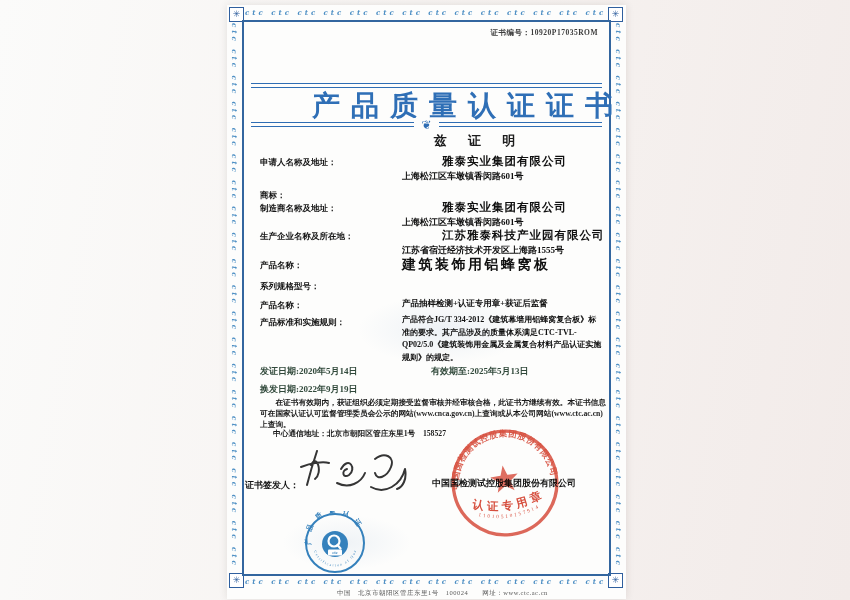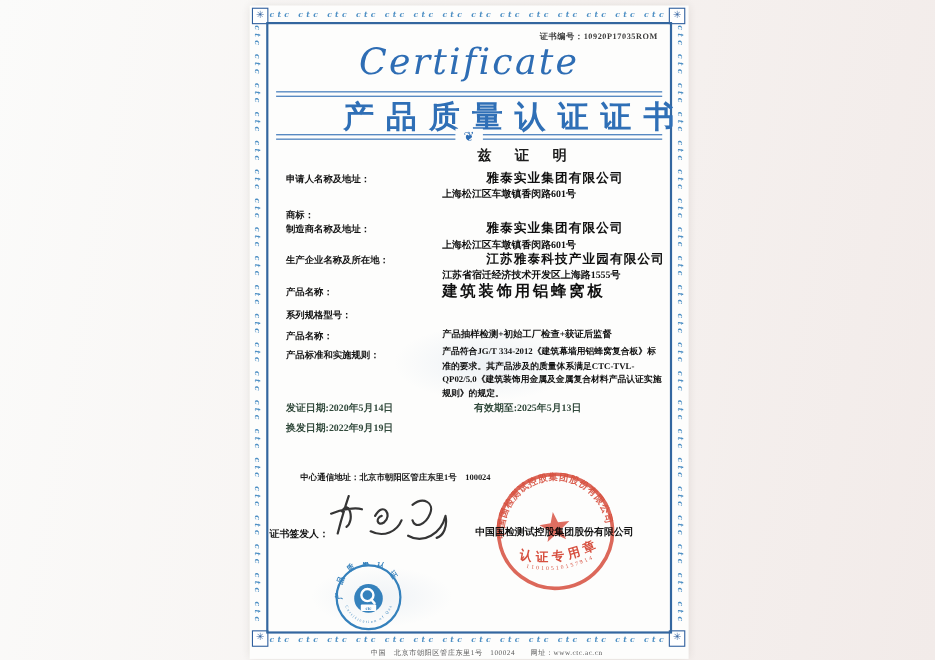--- a/index.html
+++ b/index.html
@@ -79,21 +79,20 @@
   <div class="band h bottom ctc-fill">ctc ctc ctc ctc ctc ctc ctc ctc ctc ctc ctc ctc ctc ctc ctc ctc ctc ctc ctc ctc ctc ctc ctc ctc ctc ctc ctc ctc ctc ctc ctc ctc ctc ctc ctc ctc ctc ctc ctc ctc ctc ctc ctc ctc ctc ctc ctc ctc ctc ctc ctc ctc ctc ctc ctc ctc ctc ctc ctc ctc ctc ctc ctc ctc ctc ctc ctc ctc ctc ctc ctc ctc ctc ctc ctc ctc ctc ctc ctc ctc ctc ctc ctc ctc ctc ctc ctc ctc ctc ctc </div>
   <div class="band v left ctc-fill">ctc ctc ctc ctc ctc ctc ctc ctc ctc ctc ctc ctc ctc ctc ctc ctc ctc ctc ctc ctc ctc ctc ctc ctc ctc ctc ctc ctc ctc ctc ctc ctc ctc ctc ctc ctc ctc ctc ctc ctc ctc ctc ctc ctc ctc ctc ctc ctc ctc ctc ctc ctc ctc ctc ctc ctc ctc ctc ctc ctc ctc ctc ctc ctc ctc ctc ctc ctc ctc ctc ctc ctc ctc ctc ctc ctc ctc ctc ctc ctc ctc ctc ctc ctc ctc ctc ctc ctc ctc ctc </div>
   <div class="band v right ctc-fill">ctc ctc ctc ctc ctc ctc ctc ctc ctc ctc ctc ctc ctc ctc ctc ctc ctc ctc ctc ctc ctc ctc ctc ctc ctc ctc ctc ctc ctc ctc ctc ctc ctc ctc ctc ctc ctc ctc ctc ctc ctc ctc ctc ctc ctc ctc ctc ctc ctc ctc ctc ctc ctc ctc ctc ctc ctc ctc ctc ctc ctc ctc ctc ctc ctc ctc ctc ctc ctc ctc ctc ctc ctc ctc ctc ctc ctc ctc ctc ctc ctc ctc ctc ctc ctc ctc ctc ctc ctc ctc </div>
   <div class="frame"></div>
   <div class="sm1"></div>
   <div class="sm2"></div>
 
   <div class="certno">
     <span>证书编号：</span><span>10920P17035ROM</span>
   </div>
-  <div class="t-en">Certificate</div>
   <div class="dline" style="top:78px"></div>
   <div class="dline" style="top:82px"></div>
   <div class="t-zh">产品质量认证证书</div>
   <div class="dline" style="top:117px"></div>
   <div class="dline" style="top:121px"></div>
   <div class="flour"><span>❦</span></div>
   <div class="certify">兹 证 明</div>
 
   <div>
     <div class="lbl" style="top:152px">申请人名称及地址：</div>
@@ -115,38 +114,39 @@
   </div>
   <div>
     <div class="lbl" style="top:255px">产品名称：</div>
     <div class="val v-big" style="top:251px">建筑装饰用铝蜂窝板</div>
   </div>
   <div>
     <div class="lbl" style="top:276px">系列规格型号：</div>
   </div>
   <div>
     <div class="lbl" style="top:295px">产品名称：</div>
-    <div class="val v-sm" style="top:293px">产品抽样检测+初始工厂检查+获证后监督</div>
+    <div class="val v-sm" style="top:293px">产品抽样检测+认证专用章+获证后监督</div>
   </div>
   <div>
     <div class="lbl" style="top:312px">产品标准和实施规则：</div>
     <div class="val v-para" style="top:309px">产品符合JG/T 334-2012《建筑幕墙用铝蜂窝复合板》标准的要求。其产品涉及的质量体系满足CTC-TVL-QP02/5.0《建筑装饰用金属及金属复合材料产品认证实施规则》的规定。</div>
   </div>
 
   <div class="date" style="left:33px;top:360px">
     <span>发证日期:</span><span>2020年5月14日</span>
   </div>
   <div class="date" style="left:204px;top:360px">
     <span>有效期至:</span><span>2025年5月13日</span>
   </div>
   <div class="date" style="left:33px;top:378px">
     <span>换发日期:</span><span>2022年9月19日</span>
   </div>
 
-  <div class="contact">中心通信地址：北京市朝阳区管庄东里1号　100024</div>
+  <div class="notice">在证书有效期内，获证组织必须定期接受监督审核并经审核合格，此证书方继续有效。本证书信息可在国家认证认可监督管理委员会公示的网站(www.cnca.gov.cn)上查询或从本公司网站(www.ctc.ac.cn)上查询。</div>
+  <div class="contact">中心通信地址：北京市朝阳区管庄东里1号　158527</div>
 
   <div class="signer">证书签发人：</div>
   <div class="company">中国国检测试控股集团股份有限公司</div>
 
   <svg class="sig" width="120" height="52" viewBox="0 0 120 52">
     <g fill="none" stroke="#1a1a1a" stroke-width="2" stroke-linecap="round" stroke-linejoin="round" opacity=".88">
       <path d="M14,22 C20,10 26,30 18,36 M20,8 C16,20 12,34 10,42 M4,24 C14,20 26,18 32,20"></path>
       <path d="M44,26 C52,12 60,26 52,32 C46,36 44,28 50,26 M40,40 C52,46 64,40 68,30"></path>
       <path d="M78,16 C88,8 98,14 94,24 C90,34 80,38 78,30 M74,44 C88,52 104,42 108,26 C110,36 106,44 100,46"></path>
     </g>

